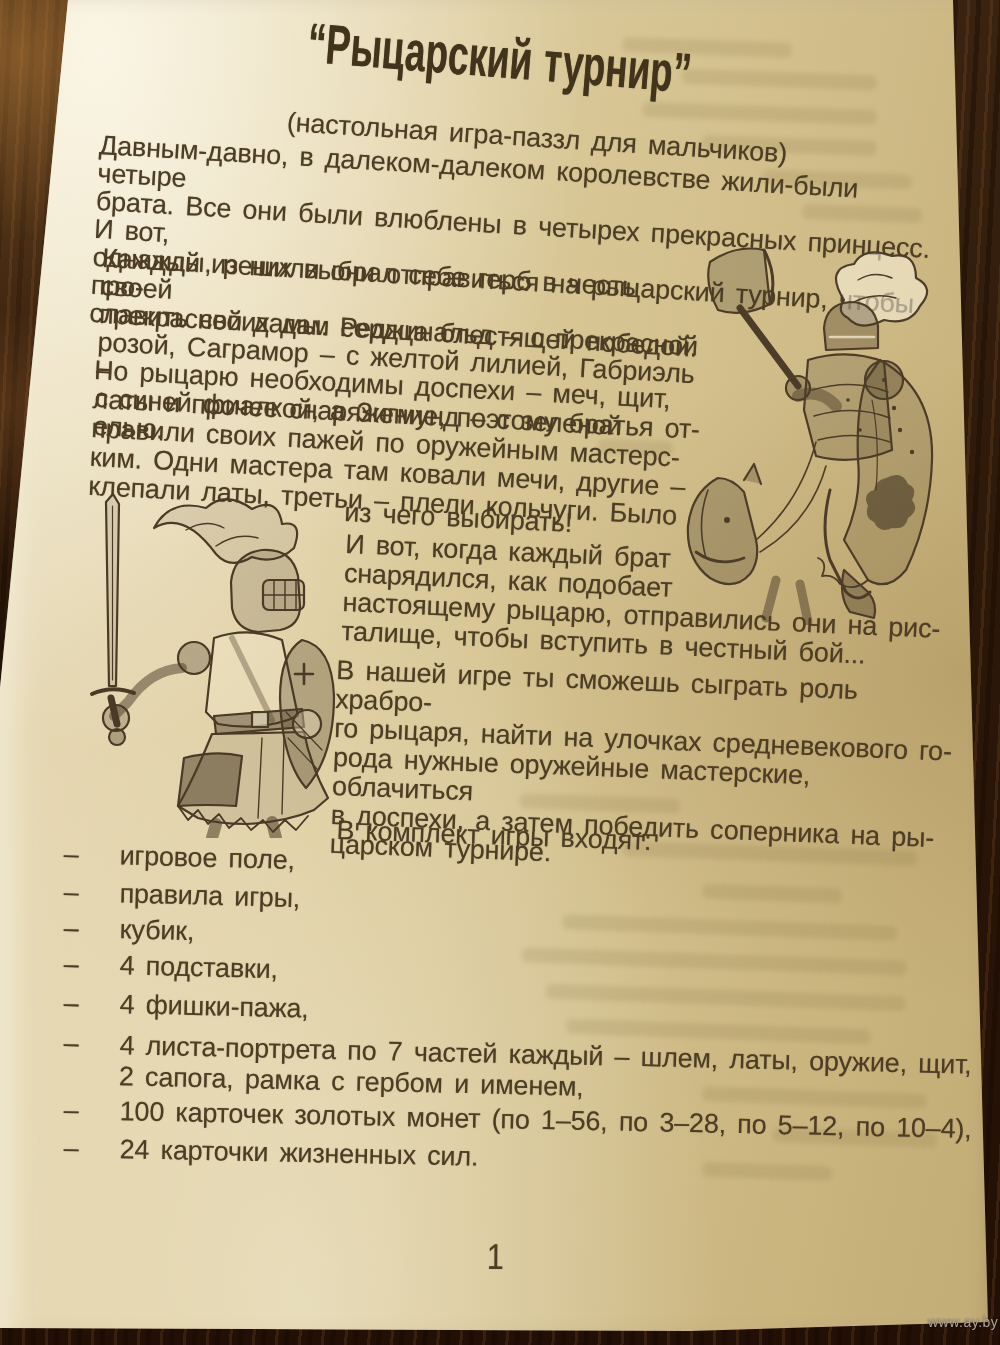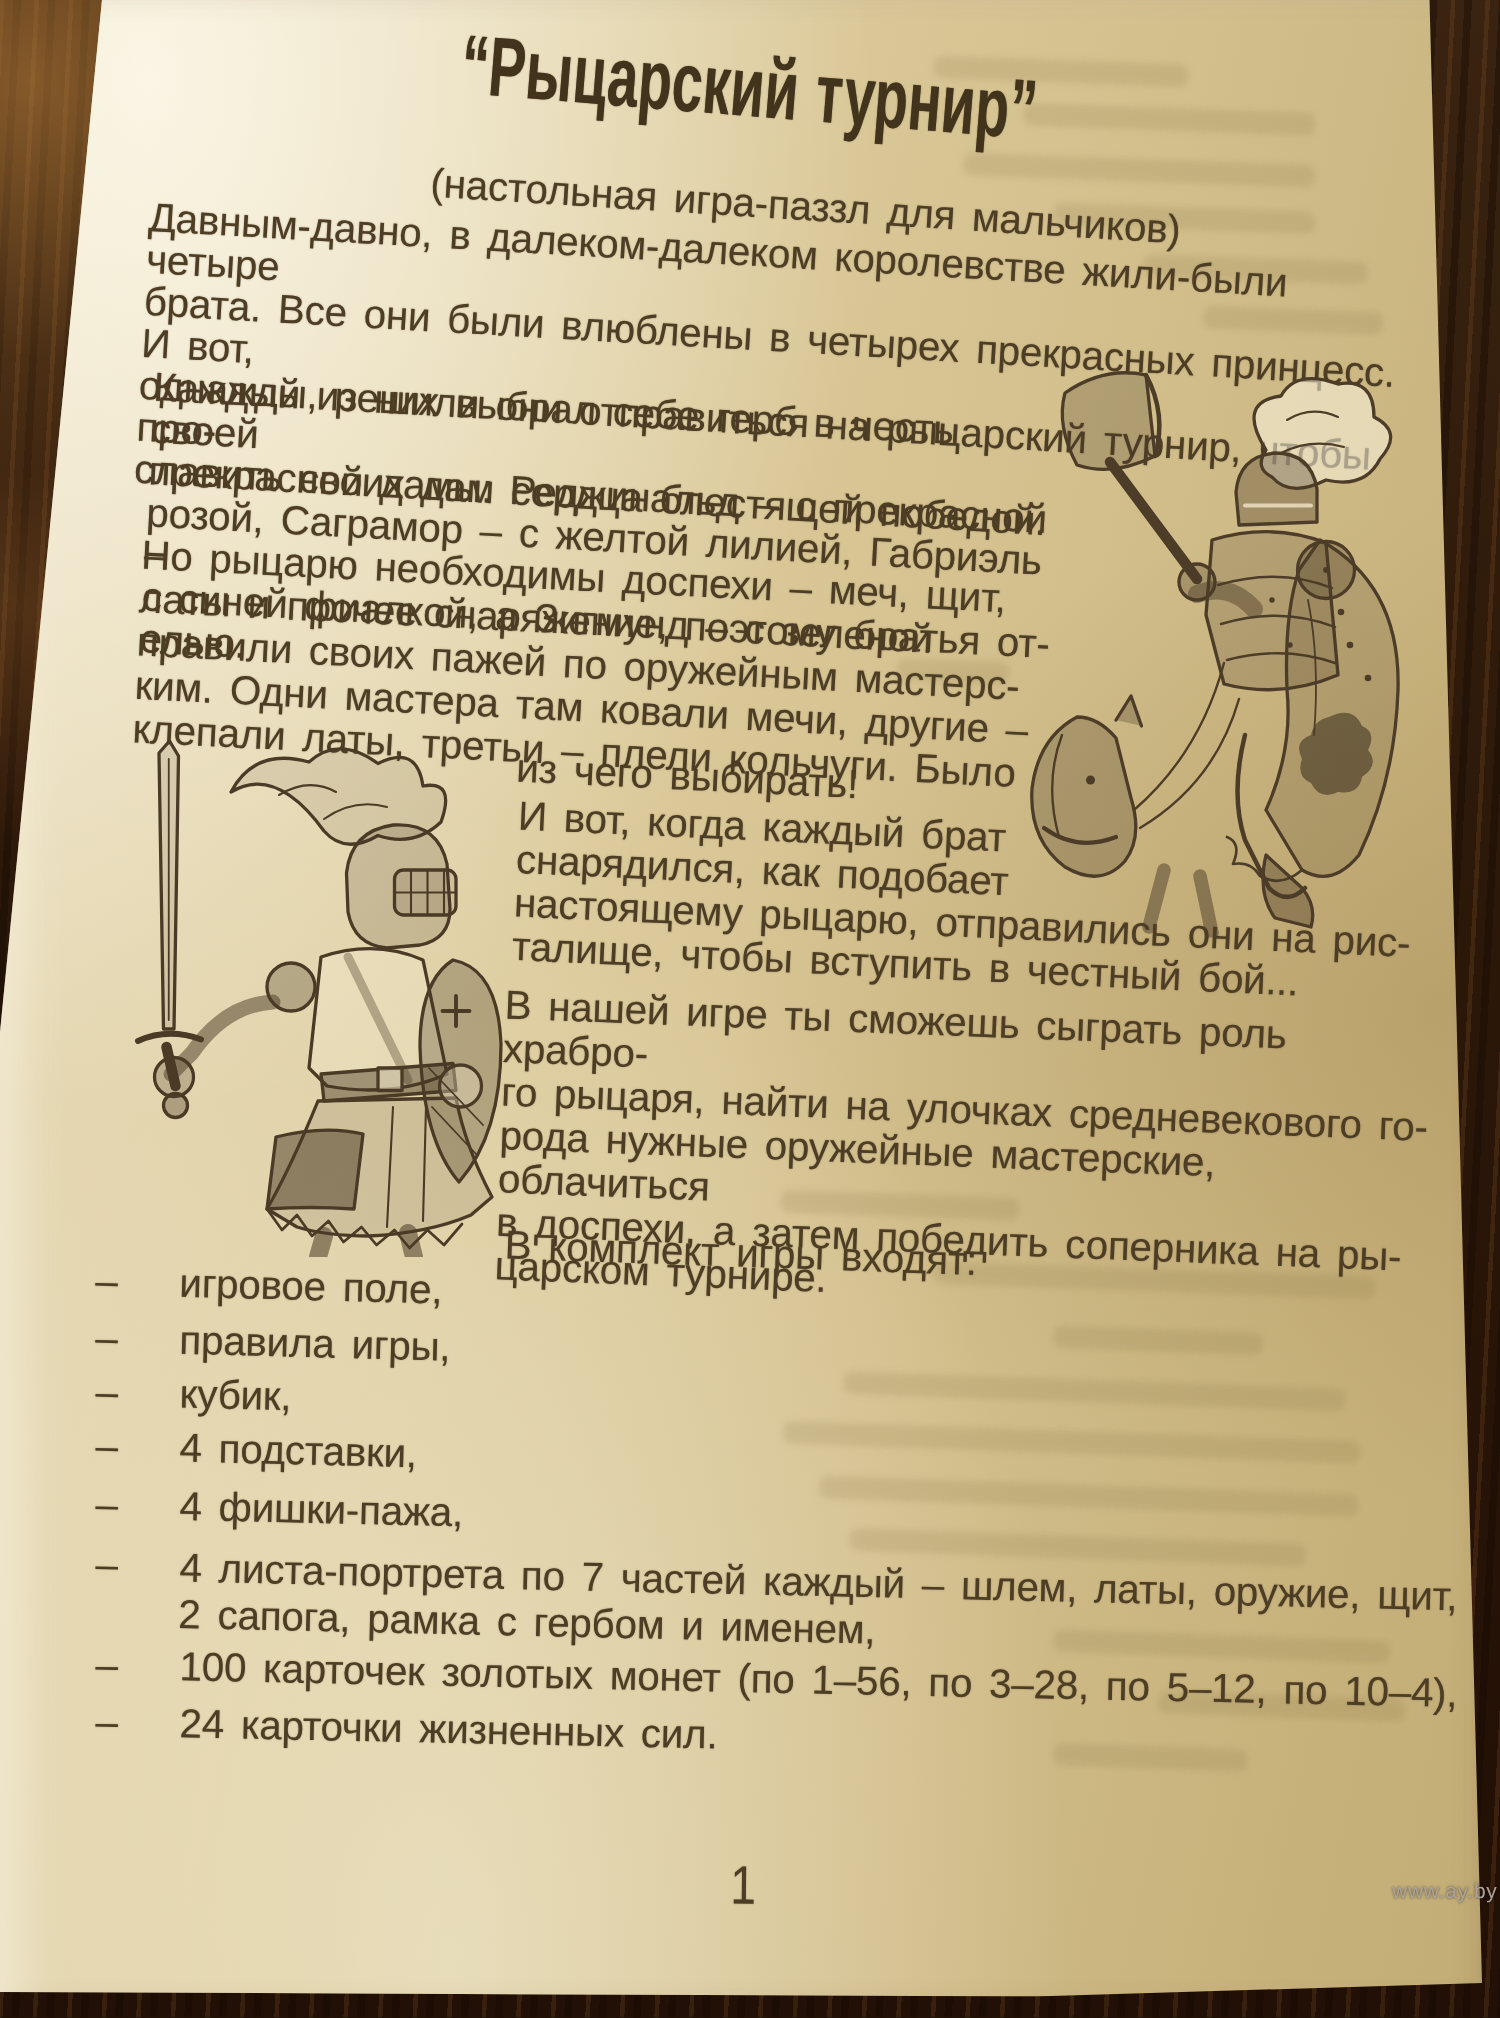--- a/index.html
+++ b/index.html
@@ -23,21 +23,21 @@
       letter-spacing:-0.2px;word-spacing:4px;white-space:pre-line;
       transform-origin:0 0;text-shadow:0 0 1px rgba(76,61,36,.55);}
   .title{font-size:56px;font-weight:700;line-height:58px;color:#42341c;
       letter-spacing:0;word-spacing:2px;text-shadow:0 0 1px rgba(66,52,28,.7);}
   .listrow{position:absolute;transform-origin:0 0;}
   .listrow .dash{position:absolute;left:0;top:0;}
   .listrow .itxt{position:absolute;left:56px;top:0;width:860px;}
   .smudge{position:absolute;height:15px;border-radius:6px;
       background:rgba(124,103,58,.16);filter:blur(2.5px);transform:rotate(2deg);}
   .pageno{font-size:36px;letter-spacing:0;}
-  .watermark{position:absolute;left:928px;top:1252px;font-size:14px;
+  .watermark{position:absolute;left:928px;top:1314px;font-size:14px;
       color:#aca49c;letter-spacing:.5px;text-shadow:0 0 2px rgba(0,0,0,.6);}
   svg.illus{position:absolute;}
 </style>
 </head>
 <body>
 
 <div class="photo">
   <div class="page">
 
     <div class="smudge" style="left:622px;top:40px;width:170px;"></div>

